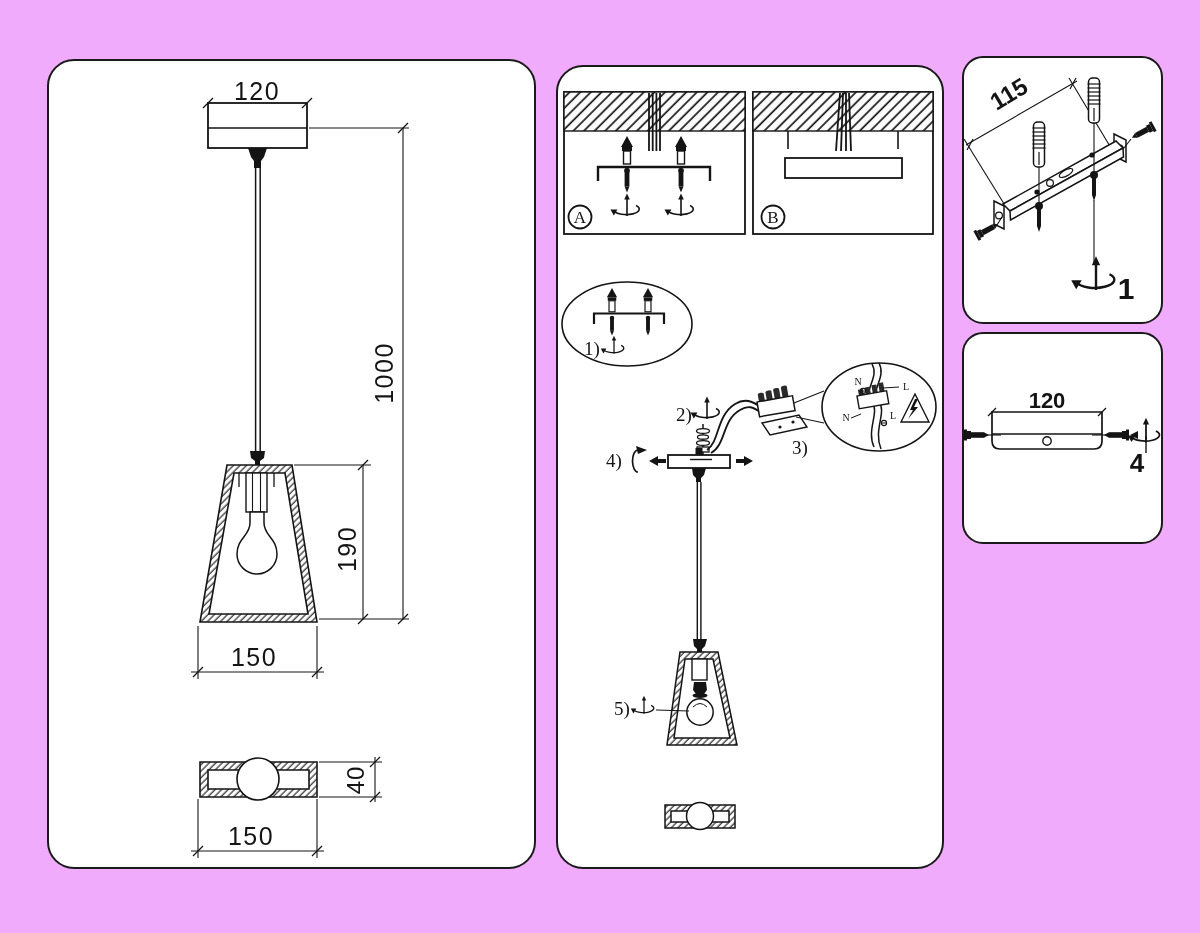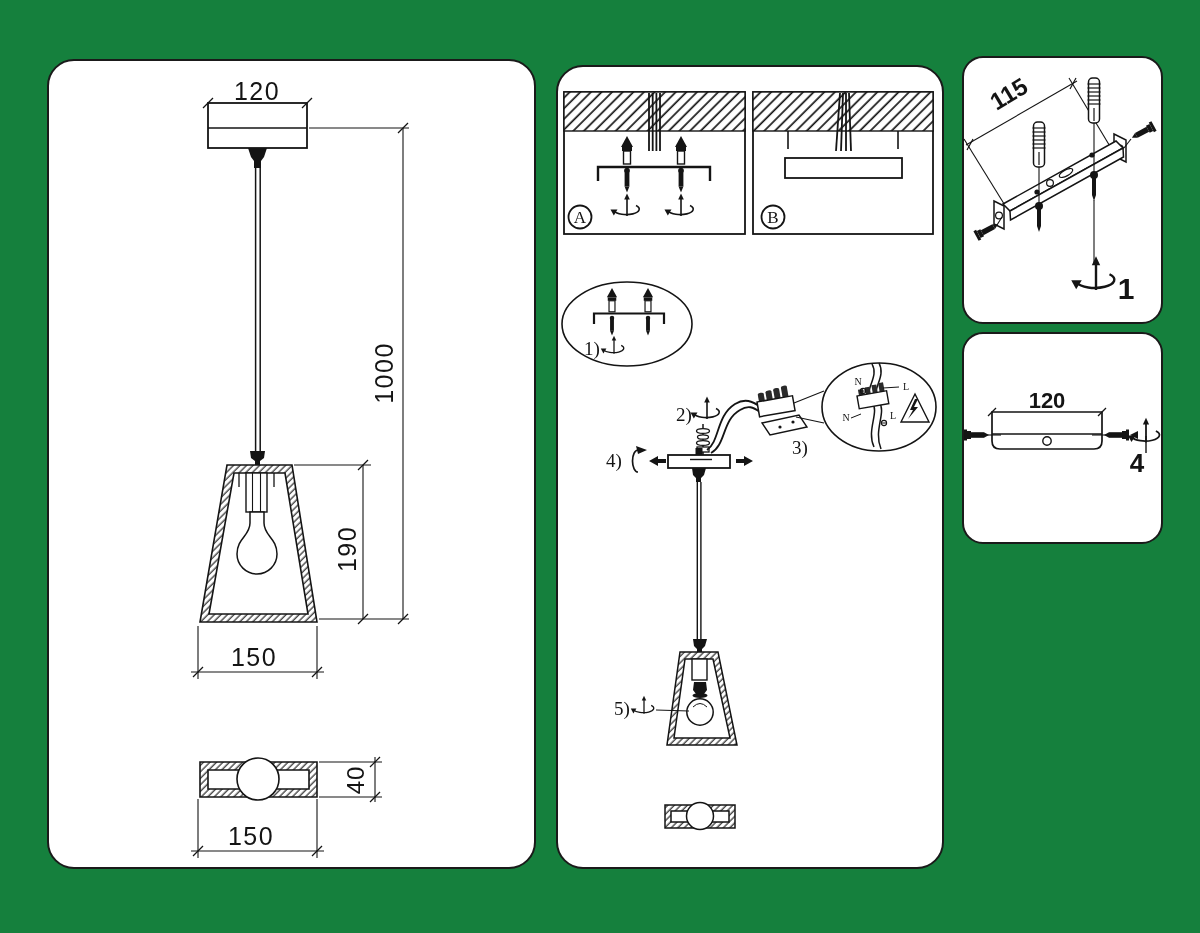--- a/index.html
+++ b/index.html
@@ -1,16 +1,16 @@
 <!DOCTYPE html>
 <html><head>
 <meta charset="utf-8">
 <style>
   html,body { margin:0; padding:0; background:#e8e8e8; }
-  .stage { position:relative; width:1200px; height:933px; background:#15803d;
+  .stage { position:relative; width:1200px; height:933px; background:#f0abfc;
            font-family:"Liberation Sans", sans-serif; }
   svg { display:block; }
   svg text { fill:#141414; stroke:none; }
   .cad  { font-family:"Liberation Sans",sans-serif; font-size:25px; letter-spacing:1.5px; }
   .cadsm{ font-family:"Liberation Sans",sans-serif; font-size:24px; letter-spacing:1px; }
   .step { font-family:"Liberation Serif",serif; font-size:19px; }
   .circ { font-family:"Liberation Serif",serif; font-size:17px; }
   .bnum { font-family:"Liberation Sans",sans-serif; font-weight:700; }
   .tiny { font-family:"Liberation Serif",serif; font-size:10px; }
 </style>

